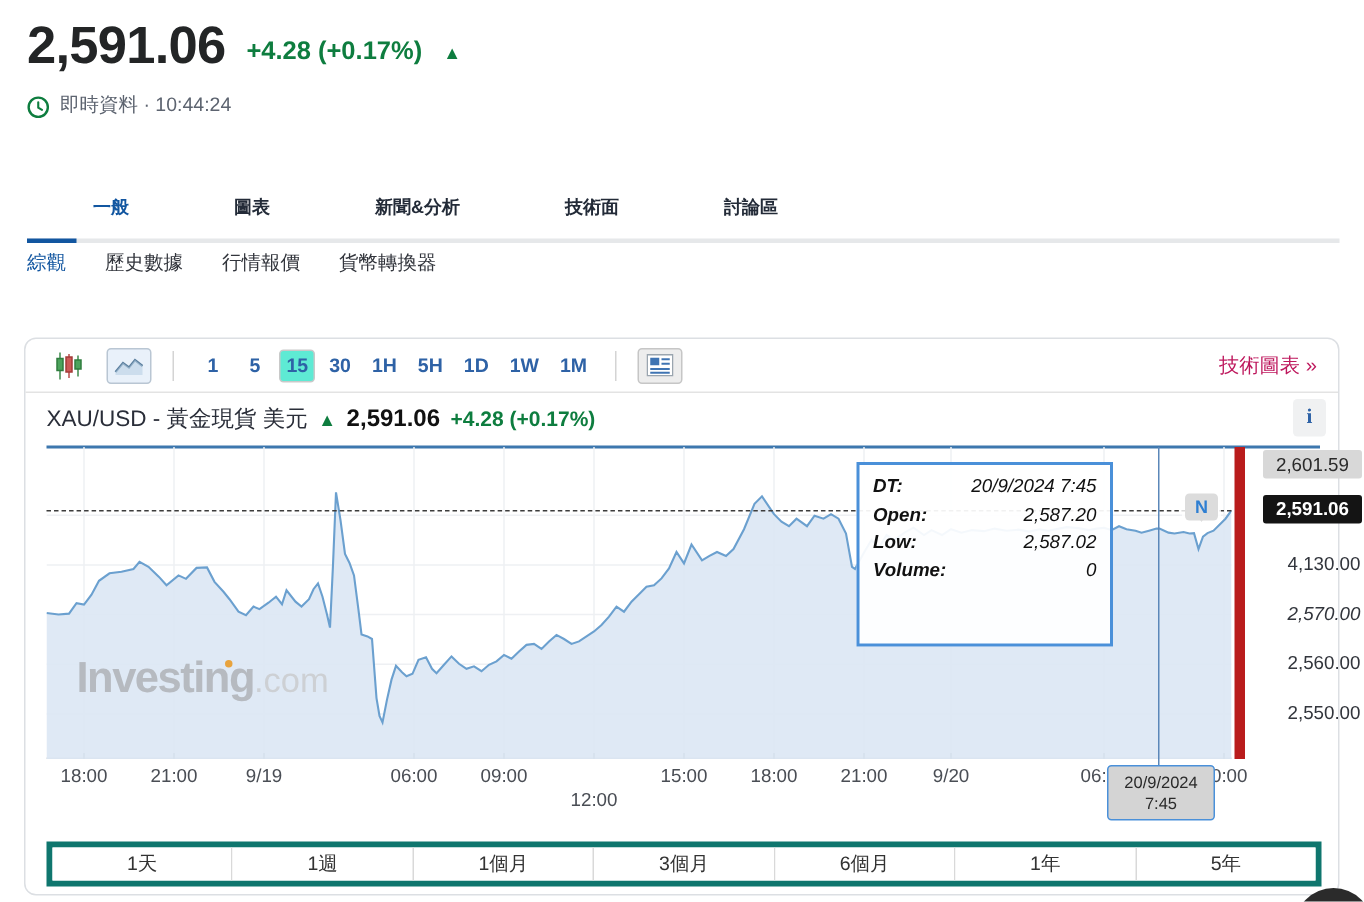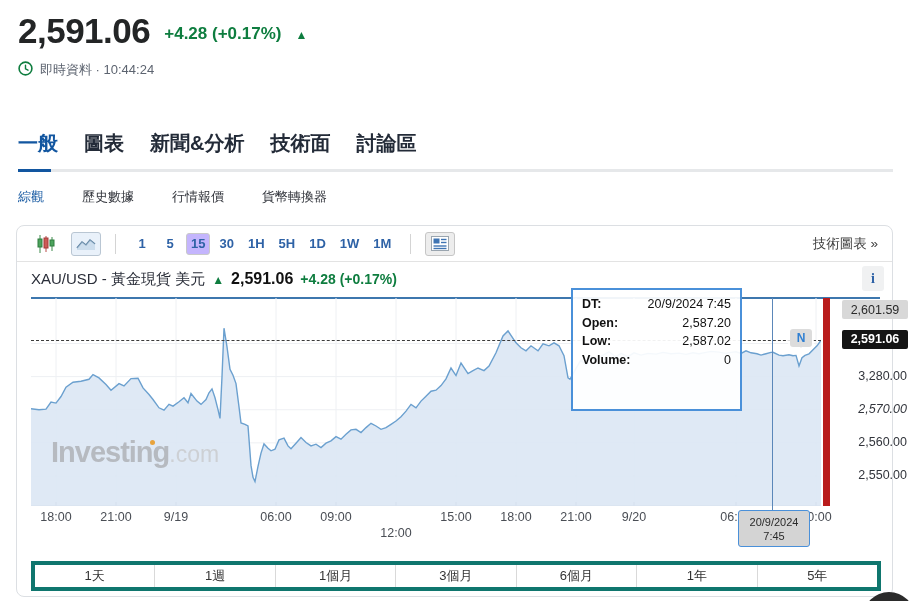--- a/index.html
+++ b/index.html
@@ -7,48 +7,48 @@
   body {
     width:909px; height:601px; position:relative; overflow:hidden;
     font-family:"Liberation Sans", sans-serif; color:#232526;
   }
   
   .hdr { position:absolute; left:18px; top:12px; }
   .hdr-row { display:flex; align-items:flex-end; gap:14px; }
   .big-price { font-size:35px; font-weight:bold; color:#232526; letter-spacing:-0.5px; line-height:1.1; }
   .big-change { font-size:17px; font-weight:bold; color:#0e7d3f; padding-bottom:7px; }
   .up-arrow { font-size:12px; color:#0e7d3f; padding-bottom:9px; }
-  .status-row { display:flex; align-items:flex-start; gap:7px; margin-top:10px; color:#5d6470; font-size:13px; }
+  .status-row { display:flex; align-items:flex-end; gap:7px; margin-top:10px; color:#5d6470; font-size:13px; }
   
   .tabs { position:absolute; left:18px; top:130px; width:875px; }
   .tab-list { display:flex; gap:26px; }
-  .tab { font-size:20px; font-weight:bold; color:#232b38; cursor:pointer; padding-bottom:12px; }
+  .tab { font-size:12px; font-weight:bold; color:#232b38; cursor:pointer; padding-bottom:12px;margin-left:44px; }
   .tab.active { color:#1256a0; }
   .tab-underline { position:relative; height:3px; background:#e6e8ea; width:100%; }
   .tab-underline .seg { position:absolute; left:0; top:0; height:3px; width:33px; background:#1256a0; }
-  .subtabs { position:absolute; left:18px; top:188px; display:flex; gap:38px; }
+  .subtabs { position:absolute; left:18px; top:166px; display:flex; gap:26px; }
   .subtab { font-size:13px; color:#32353c; cursor:pointer; }
   .subtab.active { color:#1256a0; }
   
   .card { position:absolute; left:16px; top:225px; width:877px; height:372px;
           border:1px solid #dcdfe3; border-radius:8px; background:#fff; }
   
   .cbar { position:absolute; left:0; top:0; width:100%; height:36px; border-bottom:1px solid #e3e3e3;
           display:flex; align-items:center; padding:0 14px; gap:10px; }
   .icon-btn { width:30px; height:24px; display:flex; align-items:center; justify-content:center;
               border:1px solid transparent; border-radius:3px; cursor:pointer; }
   .icon-btn.sel { background:#e9f1fa; border-color:#b9c6d3; }
   .icon-btn.panel { background:#ededed; border-color:#c6c6c6; }
   .vsep { width:1px; height:20px; background:#d4d4d4; margin:0 4px; }
   .intervals { display:flex; gap:4px; align-items:center; }
   .int-btn { min-width:24px; height:22px; display:flex; align-items:center; justify-content:center;
              color:#2e62a6; font-size:13px; font-weight:bold; cursor:pointer; padding:0 4px;
              border:1px solid transparent; border-radius:3px; }
-  .int-btn.sel { background:#c4b5fd; border-color:#c9c9c9; }
-  .tech-link { margin-left:auto; color:#404040; font-size:13.5px; cursor:pointer; }
+  .int-btn.sel { background:#5eead4; border-color:#c9c9c9; }
+  .tech-link { margin-left:auto; color:#be185d; font-size:13.5px; cursor:pointer; }
   
   .ctitle { position:absolute; left:14px; top:44px; display:flex; align-items:baseline; gap:7px; }
   .ct-name { font-size:15px; color:#2a2e39; }
   .ct-arrow { font-size:12px; color:#0e7d3f; }
   .ct-price { font-size:16px; font-weight:bold; color:#111; }
   .ct-change { font-size:14px; font-weight:bold; color:#0e7d3f; }
   .info-btn { position:absolute; right:8px; top:40px; width:22px; height:25px; background:#f0f1f2;
               border-radius:3px; color:#2e62a6; font-weight:bold; font-size:14px;
               display:flex; align-items:center; justify-content:center; cursor:pointer;
               font-family:"Liberation Serif", serif; }
@@ -56,22 +56,22 @@
   .topline { position:absolute; left:14px; top:71px; width:849px; height:2px; background:#3d77ae; }
   .plot { position:absolute; left:14px; top:72px; width:790px; height:208px; border-bottom:1px solid #cfd3d8; }
   .plot svg { position:absolute; left:0; top:0; }
   .dashline { position:absolute; left:0; width:790px; border-top:1.5px dashed #3c3c3c; z-index:4; }
   .crosshair { position:absolute; width:1px; background:#5b87b9; z-index:5; }
   .watermark { position:absolute; left:20px; top:138px; z-index:2; display:flex; align-items:baseline; }
   .wm-bold { font-size:29px; font-weight:bold; color:#b6bac0; letter-spacing:-1px; position:relative; }
   .wm-dot { position:absolute; width:5px; height:5px; border-radius:50%; background:#e8a33d; left:99px; top:4px; }
   .wm-light { font-size:23px; color:#cdd0d4; }
   
-  .ohlc { position:absolute; left:554px; top:62px; width:171px; height:123px; z-index:8;
-          background:rgba(255,255,255,0.93); border:2px solid #4a90d9; padding:5px 9px 4px 9px; }
+  .ohlc { position:absolute; left:554px; top:82px; width:171px; height:123px; z-index:8;
+          background:rgba(255,255,255,0.93); border:2px solid #4a90d9; padding:5px 9px 4px 9px;font-style:italic; }
   .ohlc-row { display:flex; justify-content:space-between; font-size:12.5px; line-height:18.7px; color:#111; }
   .ohlc-row .lb { font-weight:bold; }
   
   .nbadge { position:absolute; z-index:6; width:22px; height:18px; background:#dcdcdc; border-radius:3px;
             box-shadow:0 0 0 2px rgba(255,255,255,.8); color:#2f7fd2; font-weight:bold; font-size:12px;
             display:flex; align-items:center; justify-content:center; cursor:pointer; }
   .nbadge:after { content:""; position:absolute; left:7px; bottom:-5px; border:4px solid transparent; border-top:6px solid #dcdcdc; }
   
   .yaxis { position:absolute; left:806px; top:72px; width:86px; height:208px; border-left:7px solid #b91c1c; }
   .ylab { position:absolute; right:2px; font-size:12.5px; color:#32353c; }
@@ -246,21 +246,21 @@
       </div>
       <div class="ohlc-row">
         <span class="lb">Volume:</span>
         <span>0</span>
       </div>
     </div>
 
   <div class="yaxis" id="yaxis">
     <div class="ytag hi" id="hi-tag" style="top: 2px;">2,601.59</div>
     <div class="ytag cur" id="cur-tag" style="top: 31.9682px;">2,591.06</div>
-  <div class="ylab" style="top: 70.61px;">3,280.00</div>
+  <div class="ylab" style="top: 70.61px;">4,130.00</div>
       <div class="ylab" style="top: 103.74px; font-style: italic;">2,570.00</div>
       <div class="ylab" style="top: 136.87px;">2,560.00</div>
       <div class="ylab" style="top: 170px;">2,550.00</div>
     </div>
 
   <div class="xlabels" id="xlabels">
       <div class="xlab" style="left: 1px;">18:00</div>
       <div class="xlab" style="left: 61px;">21:00</div>
       <div class="xlab" style="left: 121px;">9/19</div>
       <div class="xlab" style="left: 221px;">06:00</div>

